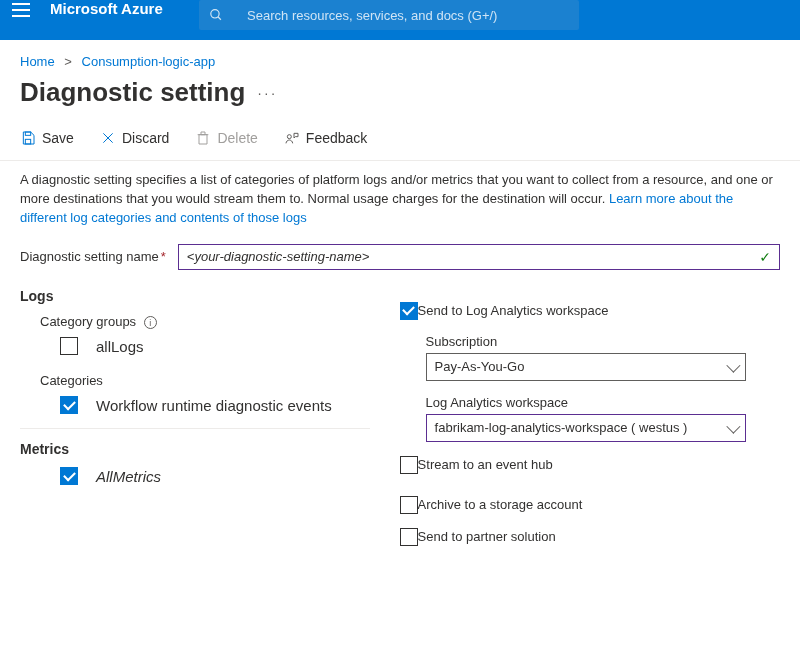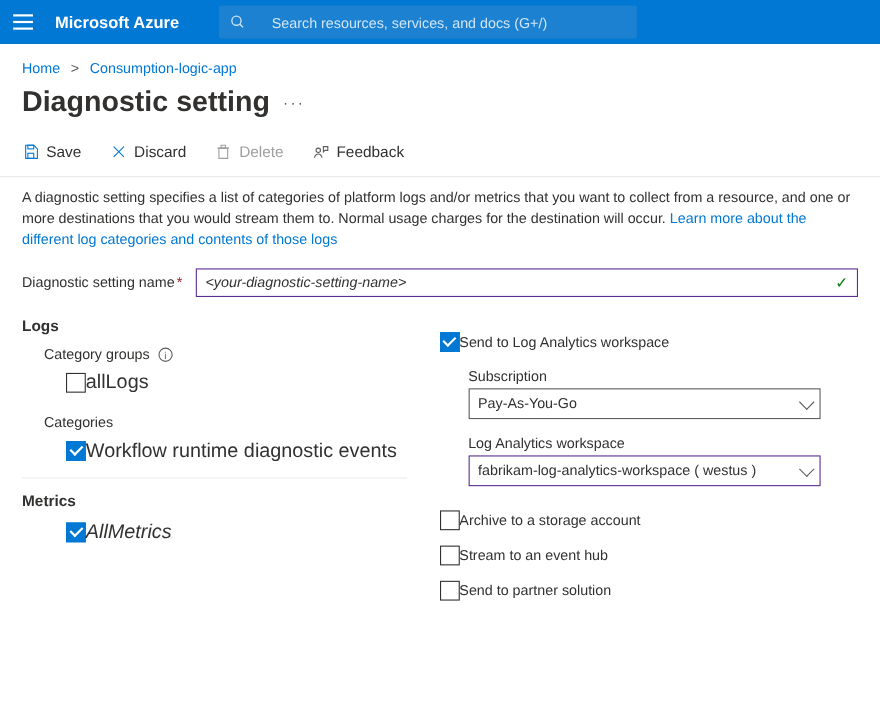--- a/index.html
+++ b/index.html
@@ -11,21 +11,20 @@
     width: 800px;
     height: 660px;
     overflow: hidden;
   }
 
   
   .topbar {
     background: #0078d4;
     height: 40px;
     display: flex;
-    align-items: center;
     padding: 0 12px;
     gap: 18px;
   }
   .hamburger {
     width: 20px; height: 20px;
     display: flex; flex-direction: column; justify-content: center; gap: 4px;
     cursor: pointer;
   }
   .hamburger span { height: 2px; background: #fff; width: 18px; }
   .brand {
@@ -123,23 +122,23 @@
   .sub-heading { font-size: 13px; margin: 10px 0 8px; }
   .info-icon {
     display: inline-flex; width: 13px; height: 13px;
     border: 1px solid #605e5c; border-radius: 50%;
     justify-content: center; align-items: center;
     font-size: 9px; color: #605e5c; margin-left: 4px;
     cursor: pointer;
   }
 
   .checkbox-row {
-    display: flex; align-items: center; gap: 0;
+    display: flex; align-items: center; gap: 18px;
     margin: 2px 0 6px 20px;
-    font-size: 18px;
+    font-size: 15px;
   }
   .cb {
     width: 18px; height: 18px;
     border: 1px solid #323130;
     display: inline-flex; align-items: center; justify-content: center;
     cursor: pointer;
     flex-shrink: 0;
     background: #fff;
   }
   .cb.checked { background: #0078d4; border-color: #0078d4; }
@@ -302,29 +301,29 @@
         <span class="chev-down"></span>
       </div>
 
       <label>Log Analytics workspace</label>
       <div class="dropdown highlight">
         <span>fabrikam-log-analytics-workspace ( westus )</span>
         <span class="chev-down"></span>
       </div>
     </div>
 
+    <div class="dest-row">
+      <span class="cb"></span>
+      <span>Stream to an event hub</span>
+    </div>
+
     <div class="dest-row" style="margin-top:22px;">
       <span class="cb"></span>
       <span>Archive to a storage account</span>
     </div>
 
     <div class="dest-row">
       <span class="cb"></span>
-      <span>Stream to an event hub</span>
-    </div>
-
-    <div class="dest-row">
-      <span class="cb"></span>
       <span>Send to partner solution</span>
     </div>
   </div>
 
 </div>
 
 </body></html>

